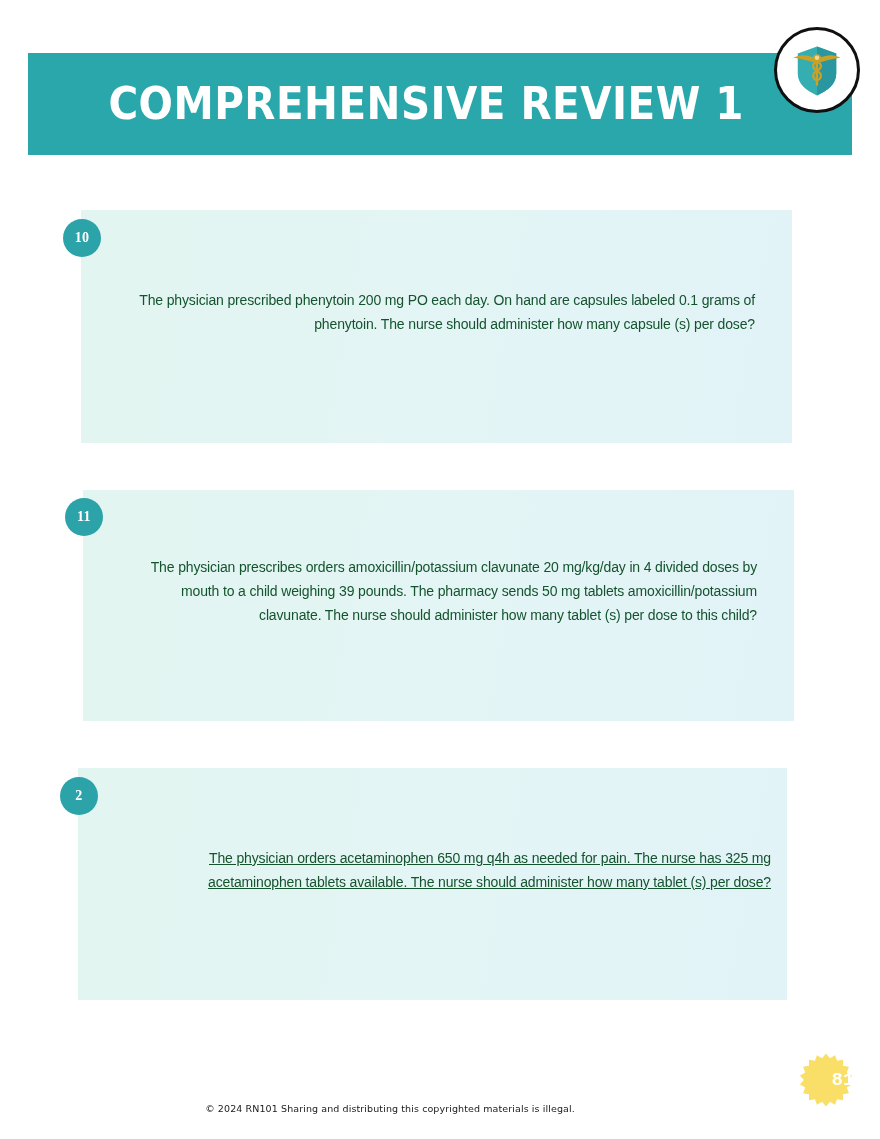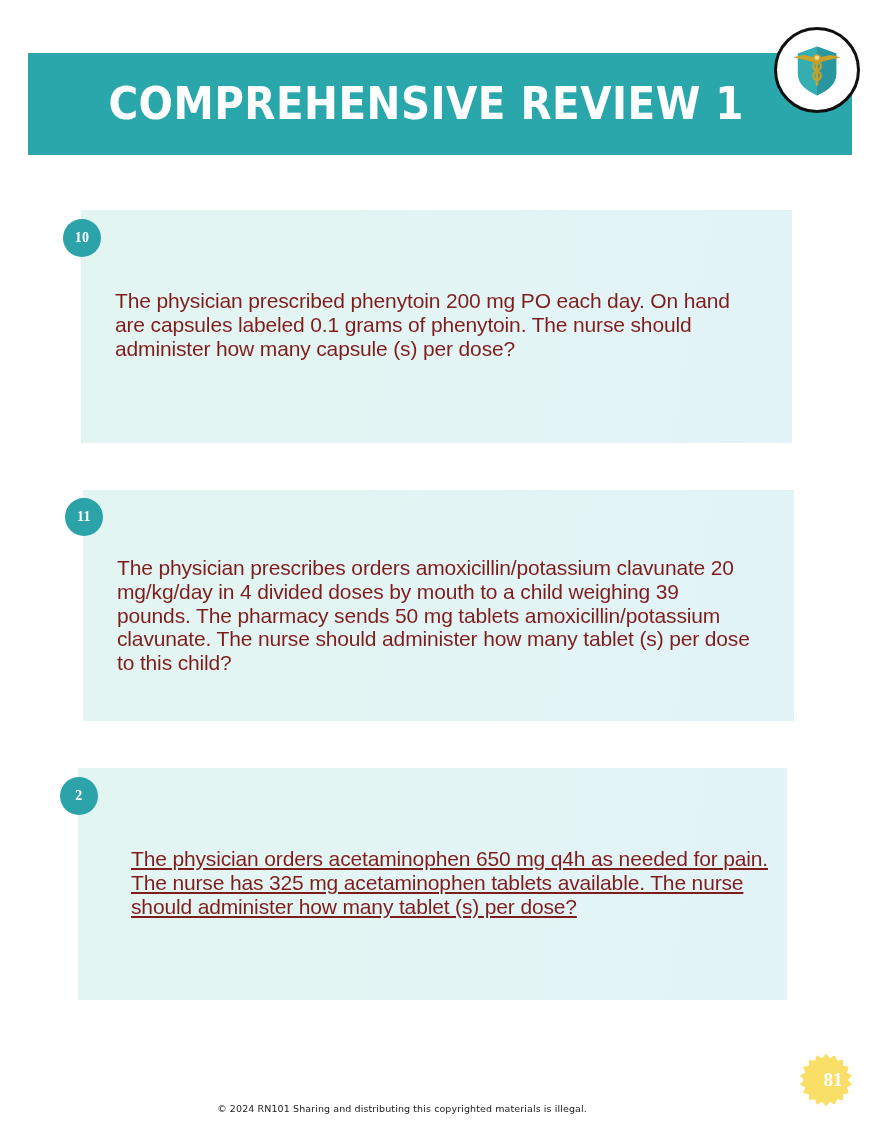--- a/index.html
+++ b/index.html
@@ -88,35 +88,36 @@
     font-weight: bold;
     font-size: 14px;
     letter-spacing: 0.3px;
   }
   #question-badge-0 { left: 63px; top: 219px; }
   #question-badge-1 { left: 65px; top: 498px; }
   #question-badge-2 { left: 60px; top: 777px; }
 
   .question-text {
     position: absolute;
-    color: #7f1d1d;
+    color: #14532d;
     font-family: "Liberation Sans", sans-serif;
-    font-size: 21px;
+    font-size: 14px;
     line-height: 23.8px;
     letter-spacing: -0.15px;
     white-space: pre-line;
+    text-align: right;
   }
   #question-text-0 { left: 115px; top: 289px; width: 640px; }
   #question-text-1 { left: 117px; top: 556px; width: 640px; }
   #question-text-2 { left: 131px; top: 847px; width: 640px; text-decoration: underline; }
 
   
   #footer-copyright {
     position: absolute;
-    left: 12px;
+    left: 0;
     top: 1103px;
     width: 780px;
     text-align: center;
     font-family: "DejaVu Sans", sans-serif;
     font-size: 9.5px;
     color: #1b1b1b;
     letter-spacing: 0.1px;
   }
 
   
@@ -127,28 +128,28 @@
     width: 54px;
     height: 54px;
   }
   #page-number-badge svg {
     position: absolute;
     left: 0; top: 0;
     width: 54px; height: 54px;
   }
   #page-number-label {
     position: absolute;
-    left: 7px; top: 0;
+    left: 17px; top: 0;
     width: 54px;
     height: 54px;
     display: flex;
     align-items: center;
     justify-content: center;
     color: #ffffff;
-    font-family: Liberation Serif, serif;
+    font-family: Liberation Mono, monospace;
     font-weight: bold;
     font-size: 19px;
   }
 </style>
 </head>
 <body>
 
 <div id="header-banner"></div>
 <div id="page-title">COMPREHENSIVE REVIEW 1</div>
 

